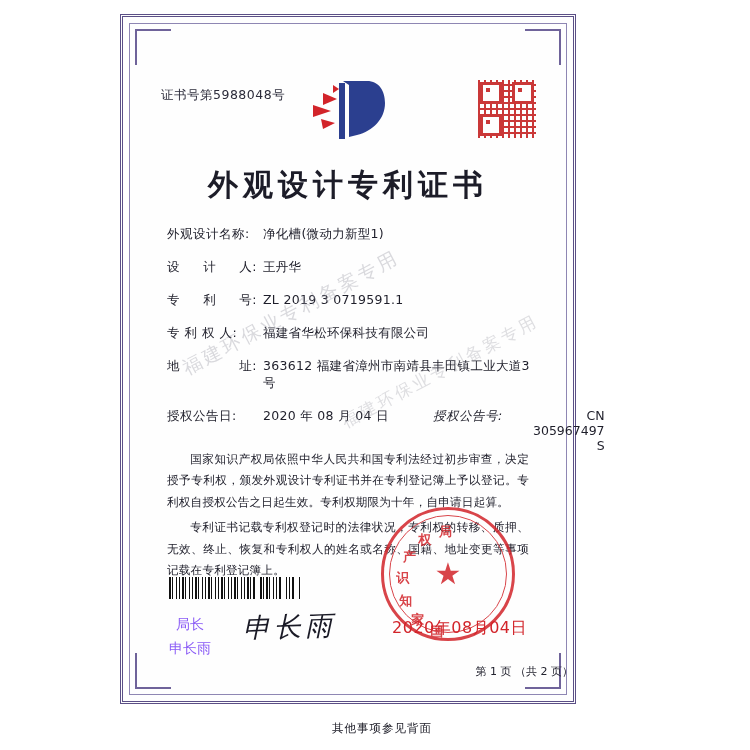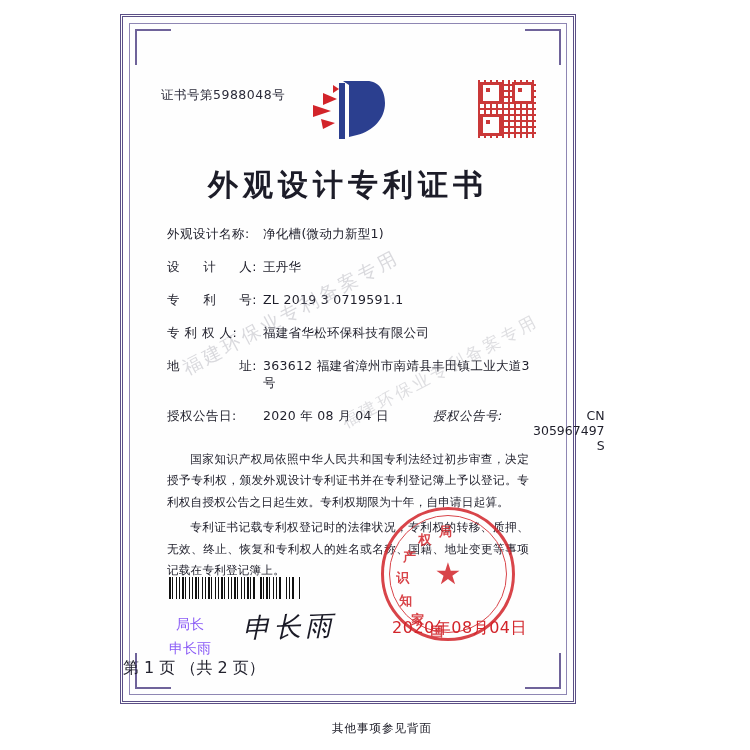--- a/index.html
+++ b/index.html
@@ -243,22 +243,22 @@
     bottom: 62px;
     font-size: 16px;
     color: #d2242a;
     letter-spacing: 0.5px;
   }
 
   .page-no {
     position: absolute;
     left: 0; right: 0;
     bottom: 22px;
-    text-align: left;
-    font-size: 16px;
+    text-align: right;
+    font-size: 11px;
     color: #22222e;
   }
 
   .footer-note {
     position: absolute;
     left: 0; right: 0;
     bottom: 14px;
     text-align: center;
     font-size: 11.5px;
     color: #1b1b26;

